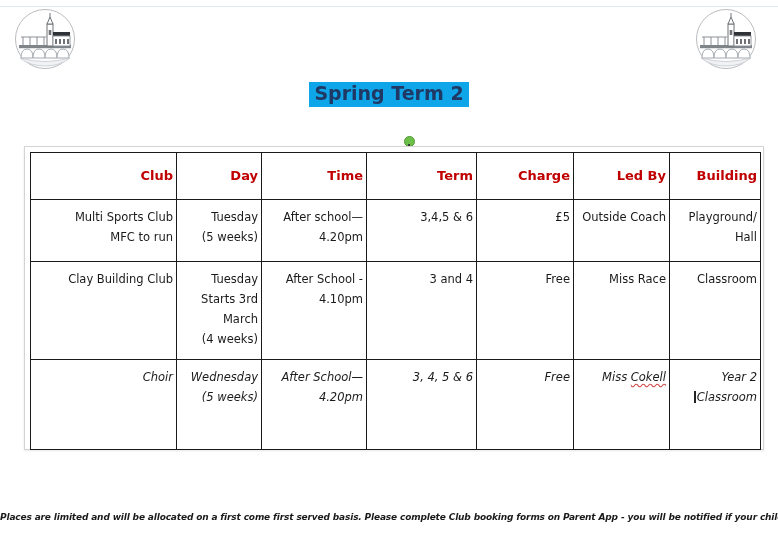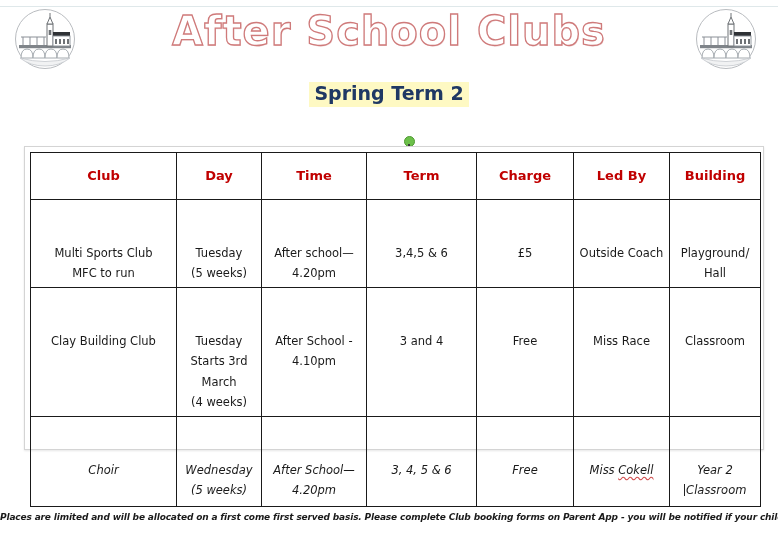--- a/index.html
+++ b/index.html
@@ -68,21 +68,21 @@
     top: 82px;
     width: 778px;
     text-align: center;
   }
   .term-title {
     display: inline-block;
     font-family: "DejaVu Sans", sans-serif;
     font-size: 19px;
     font-weight: bold;
     color: #1f3864;
-    background: #fef9c3;
+    background: #0ea5e9;
     padding: 1px 5px 2px 5px;
     line-height: 1.15;
   }
   .term-dates {
     margin-top: 6px;
     font-family: "DejaVu Sans", sans-serif;
     font-size: 11.5px;
     font-weight: bold;
     color: #1a1a1a;
     letter-spacing: -0.1px;
@@ -132,21 +132,21 @@
   table.clubs {
     width: 100%;
     height: 100%;
     border-collapse: collapse;
     table-layout: fixed;
     font-family: "DejaVu Sans", sans-serif;
   }
   table.clubs th,
   table.clubs td {
     border: 1.4px solid #1a1a1a;
-    text-align: center;
+    text-align: right;
     vertical-align: top;
     padding: 7px 3px 4px 3px;
     line-height: 1.75;
     font-size: 11.5px;
     color: #1a1a1a;
     font-weight: normal;
   }
   table.clubs th {
     font-size: 13px;
     font-weight: bold;
@@ -163,21 +163,21 @@
   col.c-year     { width: 110px; }
   col.c-charge   { width:  97px; }
   col.c-ledby    { width:  96px; }
   col.c-location { width:  91px; }
 
   tr.r-head { height: 38px; }
   tr.r-1    { height: 62px; }
   tr.r-2    { height: 98px; padding-left: 40px; }
   tr.r-3    { height: 90px; font-style: italic; }
 
-  .cell-line { display: block; margin-top: 36px; }
+  .cell-line { display: block; }
   .cell-line + .cell-line { margin-top: 0px; }
 
   
   .spell {
     position: relative;
     display: inline-block;
     text-decoration: underline wavy #d04a4a;
     text-decoration-skip-ink: none;
     text-underline-offset: 2px;
   }
@@ -276,21 +276,20 @@
       <g fill="#6e7276">
         <rect x="41" y="31" width="2" height="5"></rect>
         <rect x="45" y="31" width="2" height="5"></rect>
         <rect x="49" y="31" width="2" height="5"></rect>
         <rect x="53" y="31" width="2" height="5"></rect>
       </g>
       <path d="M6 50 q25 7 50 0 q-10 8 -25 8 q-15 0 -25 -8 z" fill="#f1f2f3" stroke="#c3c7cb" stroke-width="0.8"></path>
     </svg>
   </span>
 
-  <div class="title">After School Clubs</div>
 </div>
 
 <div class="subtitle-wrap">
   <div><span class="term-title">Spring Term 2</span></div>
 </div>
 
 <div class="anchor-marker">
   <span class="dot"></span>
   <span class="stem"></span>
 </div>

